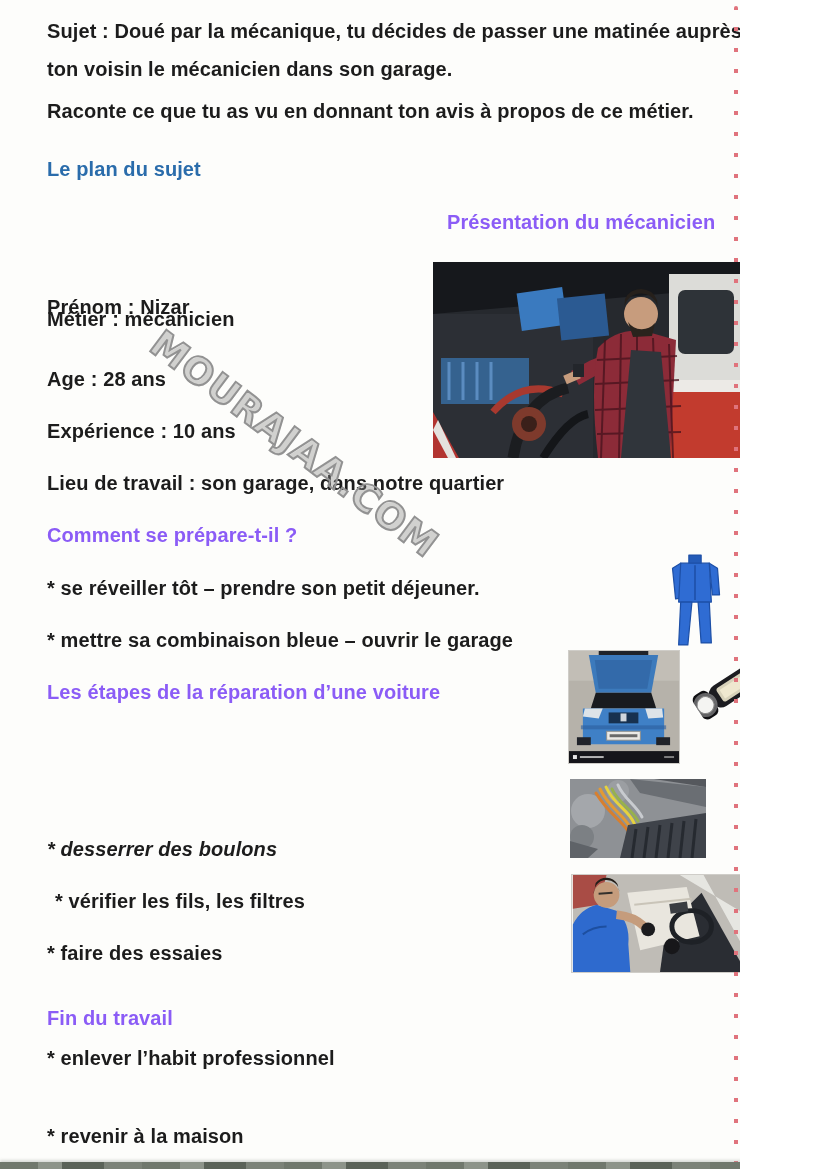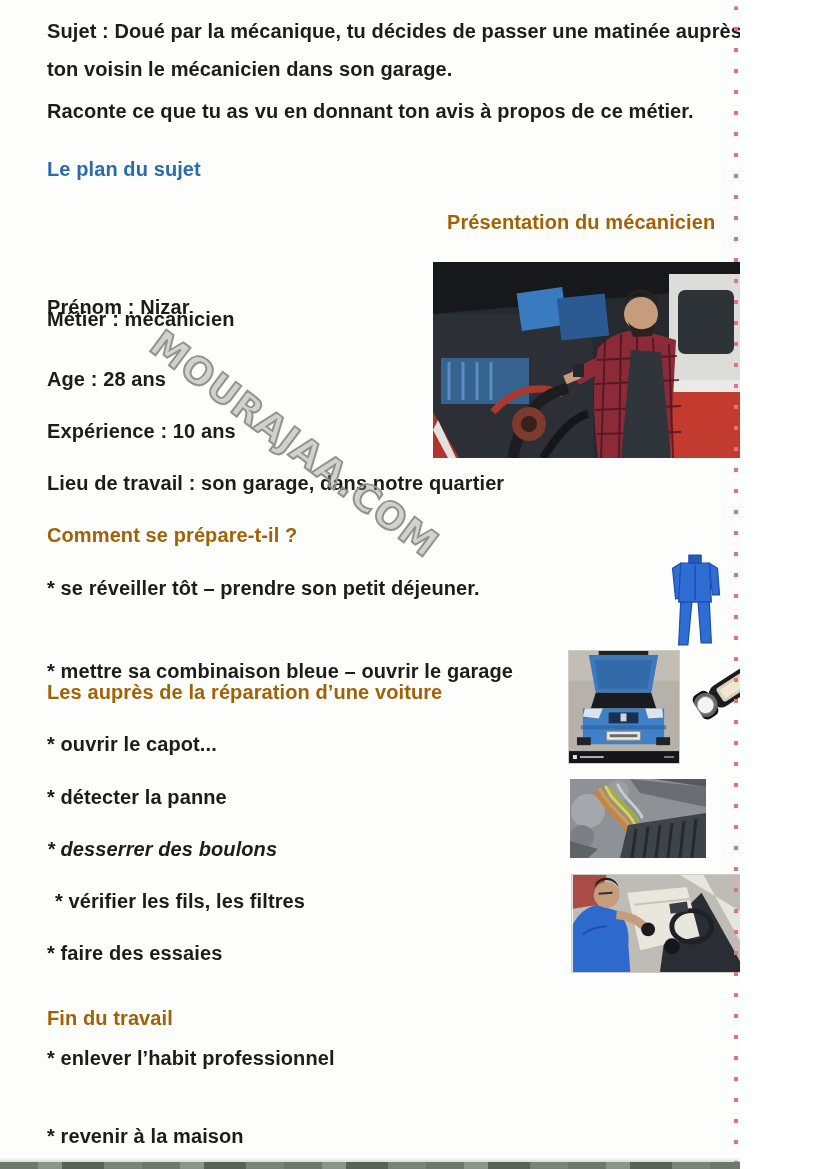--- a/index.html
+++ b/index.html
@@ -4,21 +4,21 @@
 <style>
   html,body{margin:0;padding:0;background:#ffffff;}
   .page{
     position:relative;width:740px;height:1169px;background:#fdfdfb;overflow:hidden;
     font-family:"Liberation Sans",sans-serif;
   }
   .t{position:absolute;left:47px;font-size:20px;font-weight:600;color:#1c1c1c;
      white-space:nowrap;letter-spacing:.1px;}
   .wrap{white-space:normal;width:742px;line-height:38px;}
   .h-blue{color:#2a6cab;}
-  .h-green{color:#a16207;}
+  .h-green{color:#8b5cf6;}
   .img{position:absolute;line-height:0;}
   .img svg{display:block;}
   .framed{border:1px solid #cfcdc8;}
   .watermark{
     position:absolute;left:168px;top:322px;z-index:6;pointer-events:none;
     font-size:37px;font-weight:700;letter-spacing:1px;
     color:rgba(255,255,255,.05);
     -webkit-text-stroke:2px #929292;
     text-shadow:1px 1px 0 rgba(120,120,120,.35);
     transform:rotate(37deg);transform-origin:left top;
@@ -97,39 +97,37 @@
   <div class="t" style="top:264px;margin-top:32px;">Prénom : Nizar</div>
   <div class="t" style="top:308px;">Métier : mécanicien</div>
   <div class="t" style="top:368px;">Age : 28 ans</div>
   <div class="t" style="top:420px;">Expérience : 10 ans</div>
   <div class="t" style="top:472px;">Lieu de travail : son garage, dans notre quartier</div>
 
   <div class="watermark">MOURAJAA.COM</div>
 
   <div class="t h-green" style="top:524px;">Comment se prépare-t-il ?</div>
   <div class="t" style="top:577px;">* se réveiller tôt – prendre son petit déjeuner.</div>
-  <div class="t" style="top:660px;">* mettre sa combinaison bleue – ouvrir le garage</div>
+  <div class="t" style="top:629px;">* mettre sa combinaison bleue – ouvrir le garage</div>
 
   <div class="img" style="left:666px;top:553px;">
     <svg width="58" height="94" viewBox="0 0 56 92">
       <g stroke="#1d4fa6" stroke-width="1.2" stroke-linejoin="round">
         <rect x="22" y="2" width="12" height="9" fill="#245bb8"></rect>
         <polygon points="14,10 6,15 9,45 16,44" fill="#2f6cd3"></polygon>
         <polygon points="42,10 50,15 52,41 45,41" fill="#2f6cd3"></polygon>
         <polygon points="14,10 42,10 44,48 12,48" fill="#2f6cd3"></polygon>
         <polygon points="14,48 25,48 21,90 12,90" fill="#2f6cd3"></polygon>
         <polygon points="31,48 42,48 44,88 34,88" fill="#2f6cd3"></polygon>
       </g>
       <line x1="28" y1="12" x2="28" y2="46" stroke="#1d4fa6" stroke-width="1.5"></line>
     </svg>
   </div>
 
-  <div class="t h-green" style="top:681px;">Les auprès de la réparation d’une voiture</div>
-  <div class="t" style="top:733px;">* ouvrir le capot...</div>
-  <div class="t" style="top:786px;">* détecter la panne</div>
+  <div class="t h-green" style="top:681px;">Les étapes de la réparation d’une voiture</div>
   <div class="t" style="top:838px;font-style:italic;">* desserrer des boulons</div>
   <div class="t" style="top:890px;margin-left:8px;">* vérifier les fils, les filtres</div>
   <div class="t" style="top:942px;">* faire des essaies</div>
 
   <div class="img framed" style="left:568px;top:650px;">
     <svg width="110" height="112" viewBox="0 0 111 113">
       <rect width="111" height="113" fill="#b6b2aa"></rect>
       <rect width="111" height="30" fill="#c2beb6"></rect>
       <rect x="30" y="0" width="50" height="7" fill="#20242a"></rect>
       <polygon points="20,4 90,4 83,42 27,42" fill="#3c7abc"></polygon>

